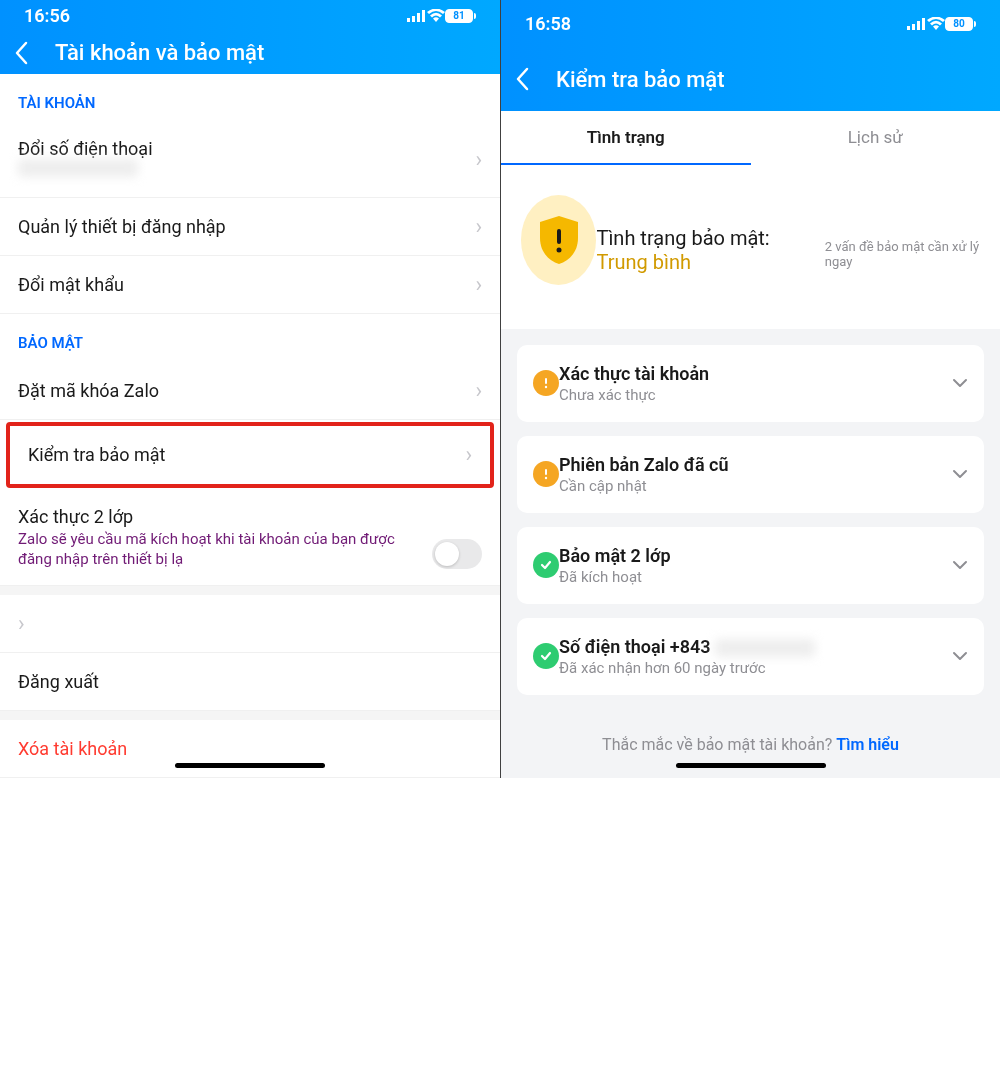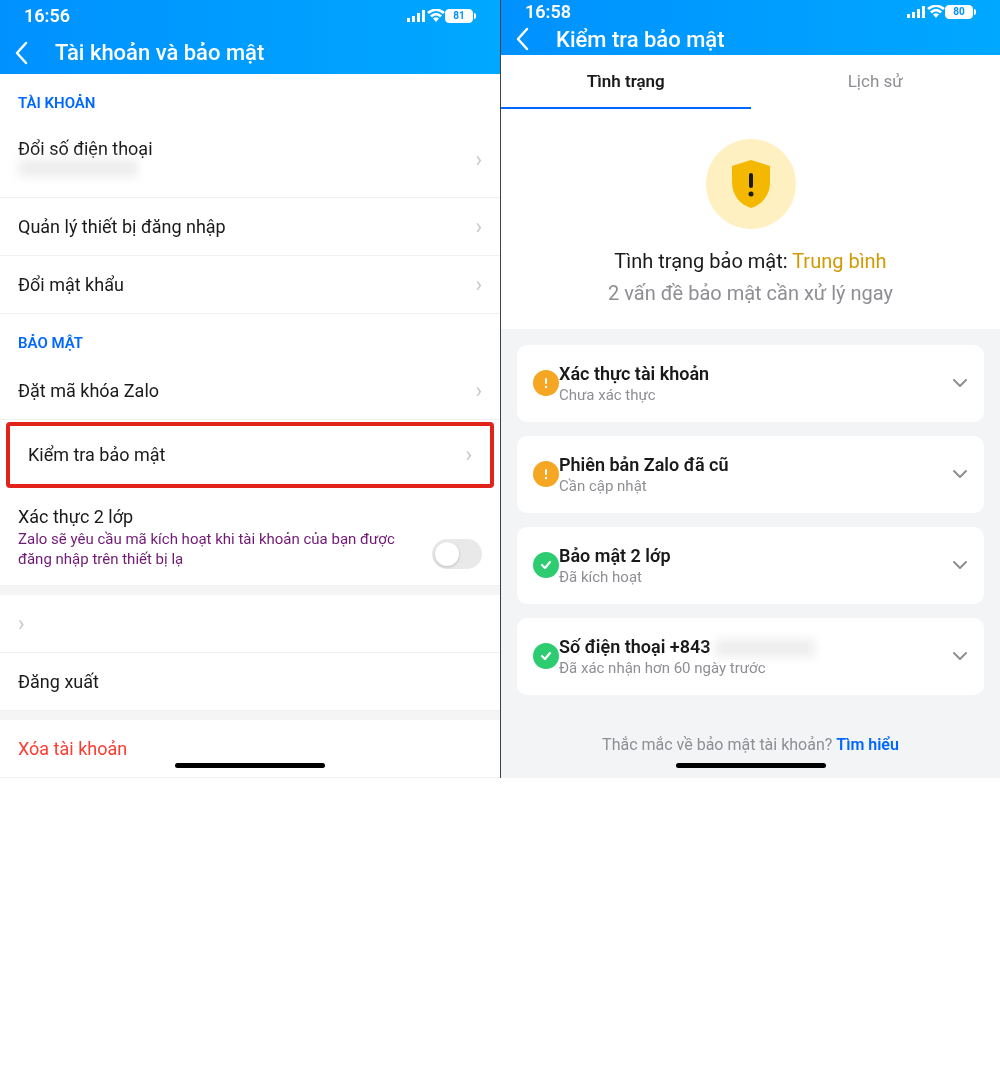--- a/index.html
+++ b/index.html
@@ -91,31 +91,31 @@
   .screen2-body { background:#f3f4f6; flex:1; display:flex; flex-direction:column; }
   .tabs {
     display:flex; background:#fff;
   }
   .tab {
     flex:1; text-align:center; padding:16px 0;
     font-size:17px; color:#8e8e93;
   }
   .tab.active { color:#1a1a1a; font-weight:600; border-bottom:2px solid #0068ff; }
   .shield-wrap {
-    display:flex; flex-direction:column; align-items:center;
+    display:flex; align-items:center;
     padding: 30px 20px 24px; background:#fff;
   }
   .shield-circle {
     width:90px; height:90px; border-radius:50%;
     background:#fff0c2; display:flex; align-items:center; justify-content:center;
     margin-bottom:20px;
   }
   .status-line { font-size:20px; color:#1a1a1a; }
   .status-value { color:#d19a00; }
-  .status-sub { font-size:20px; color:#8e8e93; margin-top:8px; }
+  .status-sub { font-size:13px; color:#8e8e93; margin-top:8px; }
   .cards { padding: 16px; display:flex; flex-direction:column; gap:14px; }
   .card {
     background:#fff; border-radius:10px;
     padding:18px 16px; display:flex; align-items:center; gap:0;
   }
   .badge {
     width:26px; height:26px; border-radius:50%;
     display:flex; align-items:center; justify-content:center;
     flex-shrink:0;
   }

